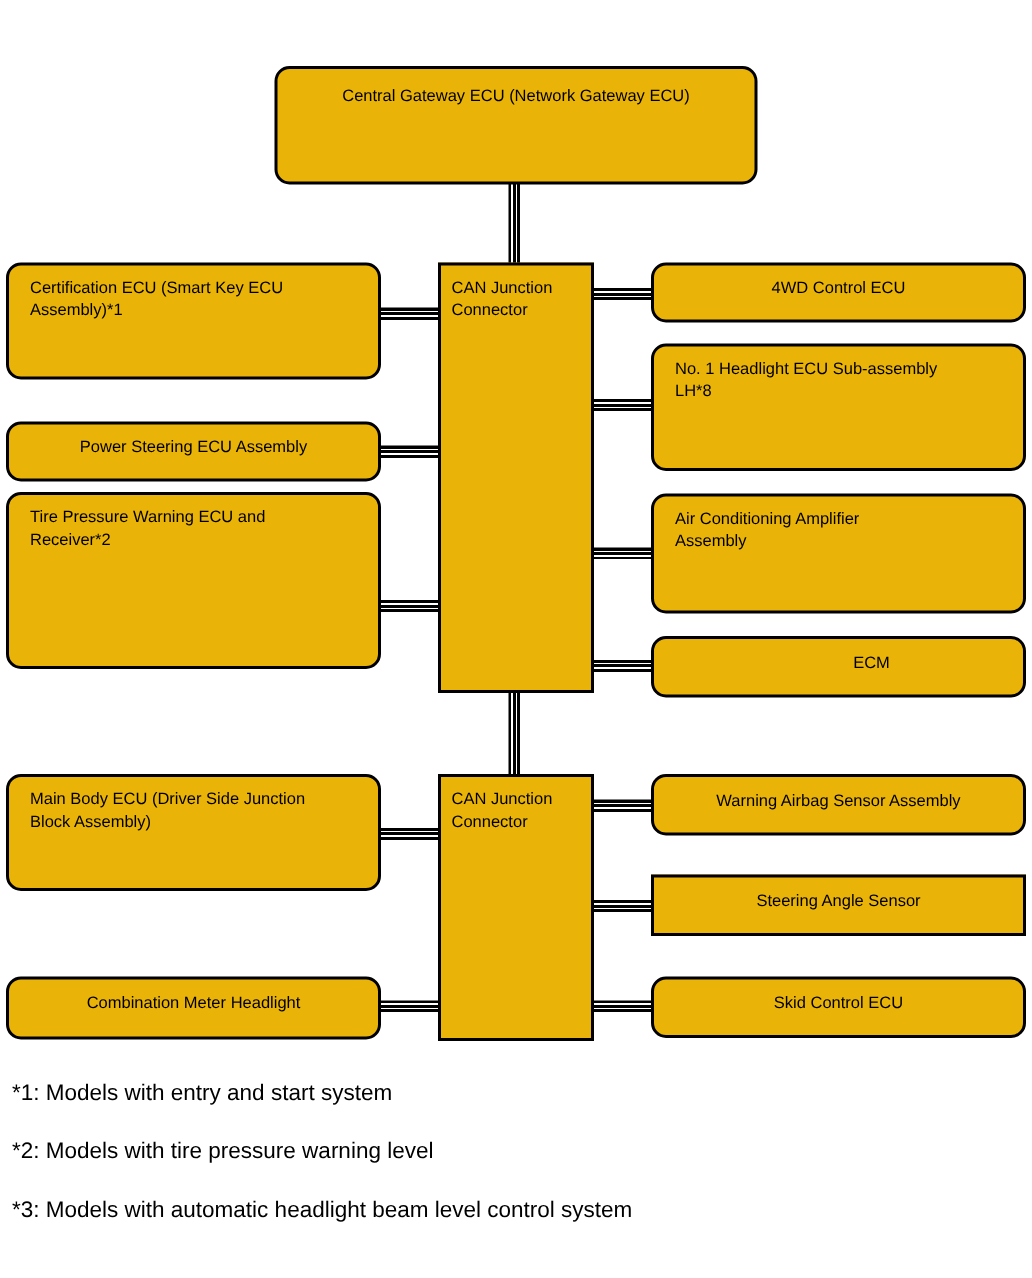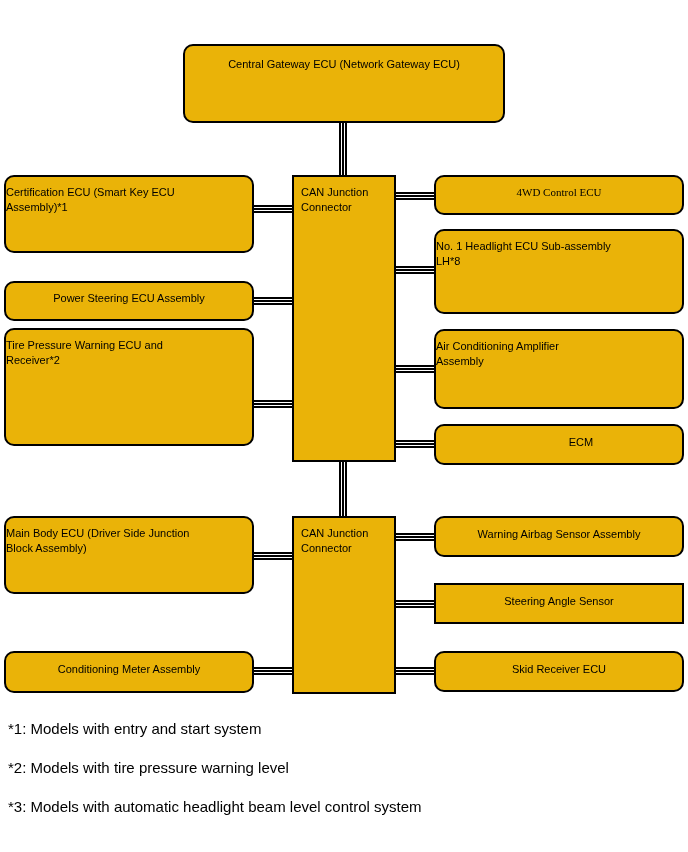--- a/index.html
+++ b/index.html
@@ -41,20 +41,21 @@
     line-height: 15px;
     color: #000000;
     white-space: pre-line;
   }
   .node.center .label {
     text-align: center;
     padding: 0 10px;
   }
   .node.leftal .label {
     text-align: left;
+    padding-left: 14px;
     padding-right: 10px;
   }
   
   .conn-h {
     position: absolute;
     height: 9px;
     z-index: 1;
     background:
       linear-gradient(to bottom,
         #000000 0px, #000000 2px,
@@ -143,24 +144,24 @@
     <span class="label" style="top:8px;">Tire Pressure Warning ECU and
 Receiver*2</span>
   </div>
 
   <div class="node leftal" style="left:4px; top:516px; width:250px; height:78px;">
     <span class="label" style="top:8px;">Main Body ECU (Driver Side Junction
 Block Assembly)</span>
   </div>
 
   <div class="node center" style="left:4px; top:651px; width:250px; height:42px;">
-    <span class="label" style="top:9px;">Conditioning Meter Assembly</span>
+    <span class="label" style="top:9px;">Combination Meter Headlight</span>
   </div>
 
-  <div class="node center" style="left:434px; top:175px; width:250px; height:40px;font-family:Liberation Serif, serif;">
+  <div class="node center" style="left:434px; top:175px; width:250px; height:40px;">
     <span class="label" style="top:8px;">4WD Control ECU</span>
   </div>
 
   <div class="node leftal" style="left:434px; top:229px; width:250px; height:85px;">
     <span class="label" style="top:8px;">No. 1 Headlight ECU Sub-assembly
 LH*8</span>
   </div>
 
   <div class="node leftal" style="left:434px; top:329px; width:250px; height:80px;">
     <span class="label" style="top:8px;">Air Conditioning Amplifier
@@ -173,21 +174,21 @@
 
   <div class="node center" style="left:434px; top:516px; width:250px; height:41px;">
     <span class="label" style="top:9px;">Warning Airbag Sensor Assembly</span>
   </div>
 
   <div class="node square center" style="left:434px; top:583px; width:250px; height:41px;">
     <span class="label" style="top:9px;">Steering Angle Sensor</span>
   </div>
 
   <div class="node center" style="left:434px; top:651px; width:250px; height:41px;">
-    <span class="label" style="top:9px;">Skid Receiver ECU</span>
+    <span class="label" style="top:9px;">Skid Control ECU</span>
   </div>
 
   <div class="footnotes">
     <div class="footnote">*1: Models with entry and start system</div>
     <div class="footnote">*2: Models with tire pressure warning level</div>
     <div class="footnote">*3: Models with automatic headlight beam level control system</div>
   </div>
 
 </div>
 

